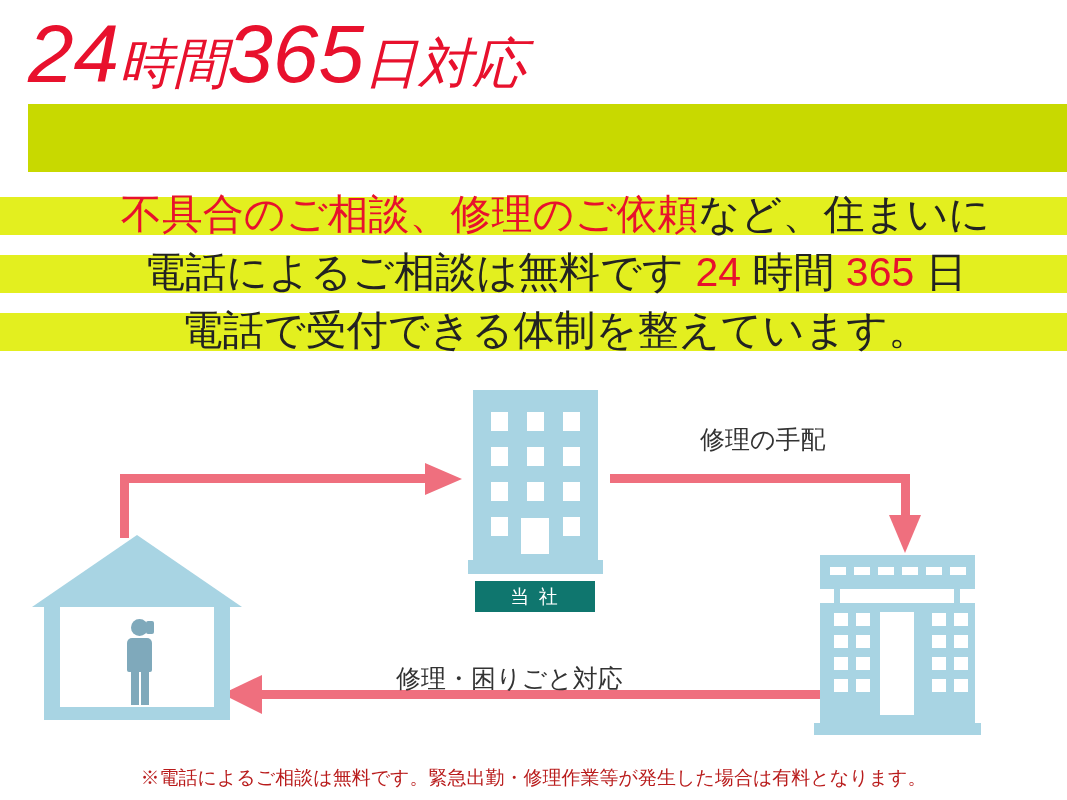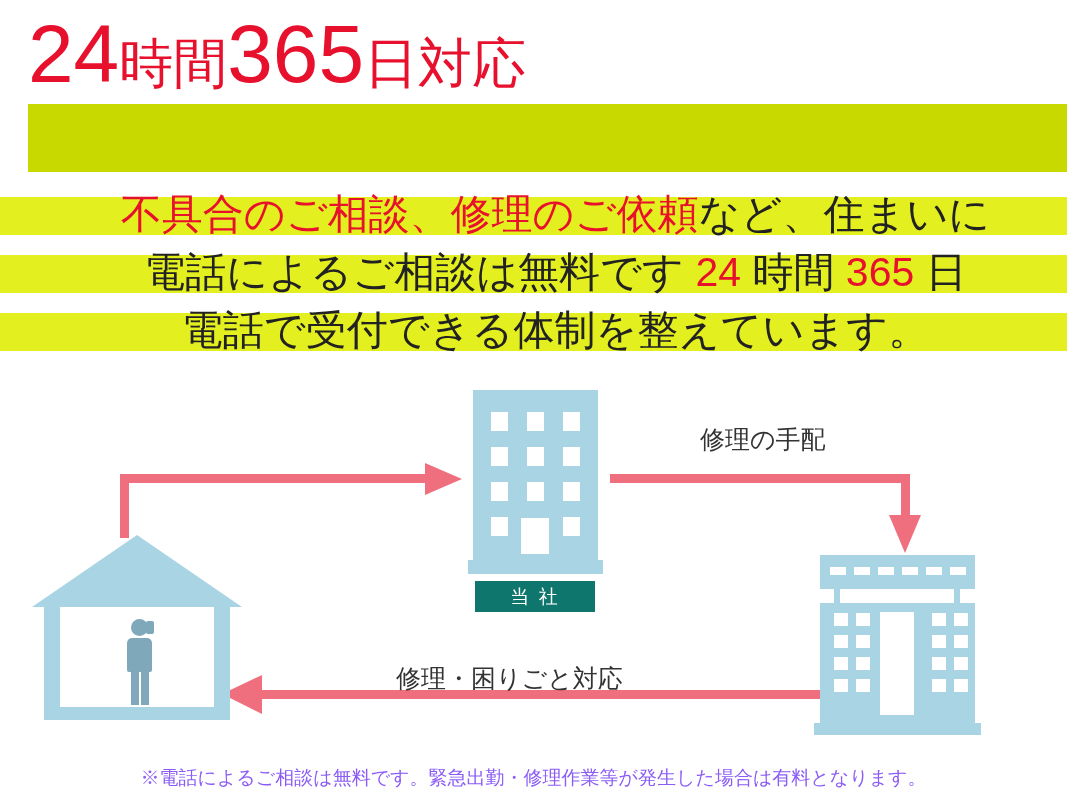--- a/index.html
+++ b/index.html
@@ -15,20 +15,21 @@
     position: relative;
   }
 
   
   #title-area {
     position: absolute;
     left: 0;
     top: 0;
     width: 935px;
     height: 100px;
+    font-style: italic;
   }
   #title-text {
     position: absolute;
     left: 28px;
     top: 12px;
     font-size: 76px;
     line-height: 84px;
     color: #e8112d;
     font-family: "Liberation Sans", sans-serif;
     white-space: nowrap;
@@ -343,21 +344,21 @@
   }
 
   
   #footnote {
     position: absolute;
     left: 0;
     top: 765px;
     width: 1067px;
     text-align: center;
     font-size: 19px;
-    color: #8b5cf6;
+    color: #b91c1c;
     white-space: nowrap;
   }
 </style>
 </head>
 <body>
 
 <div id="title-area">
   <div id="title-text">
     <span class="big">24</span><span class="sm">時間</span><span class="big">365</span><span class="sm">日</span><span class="sm">対応</span>
   </div>

